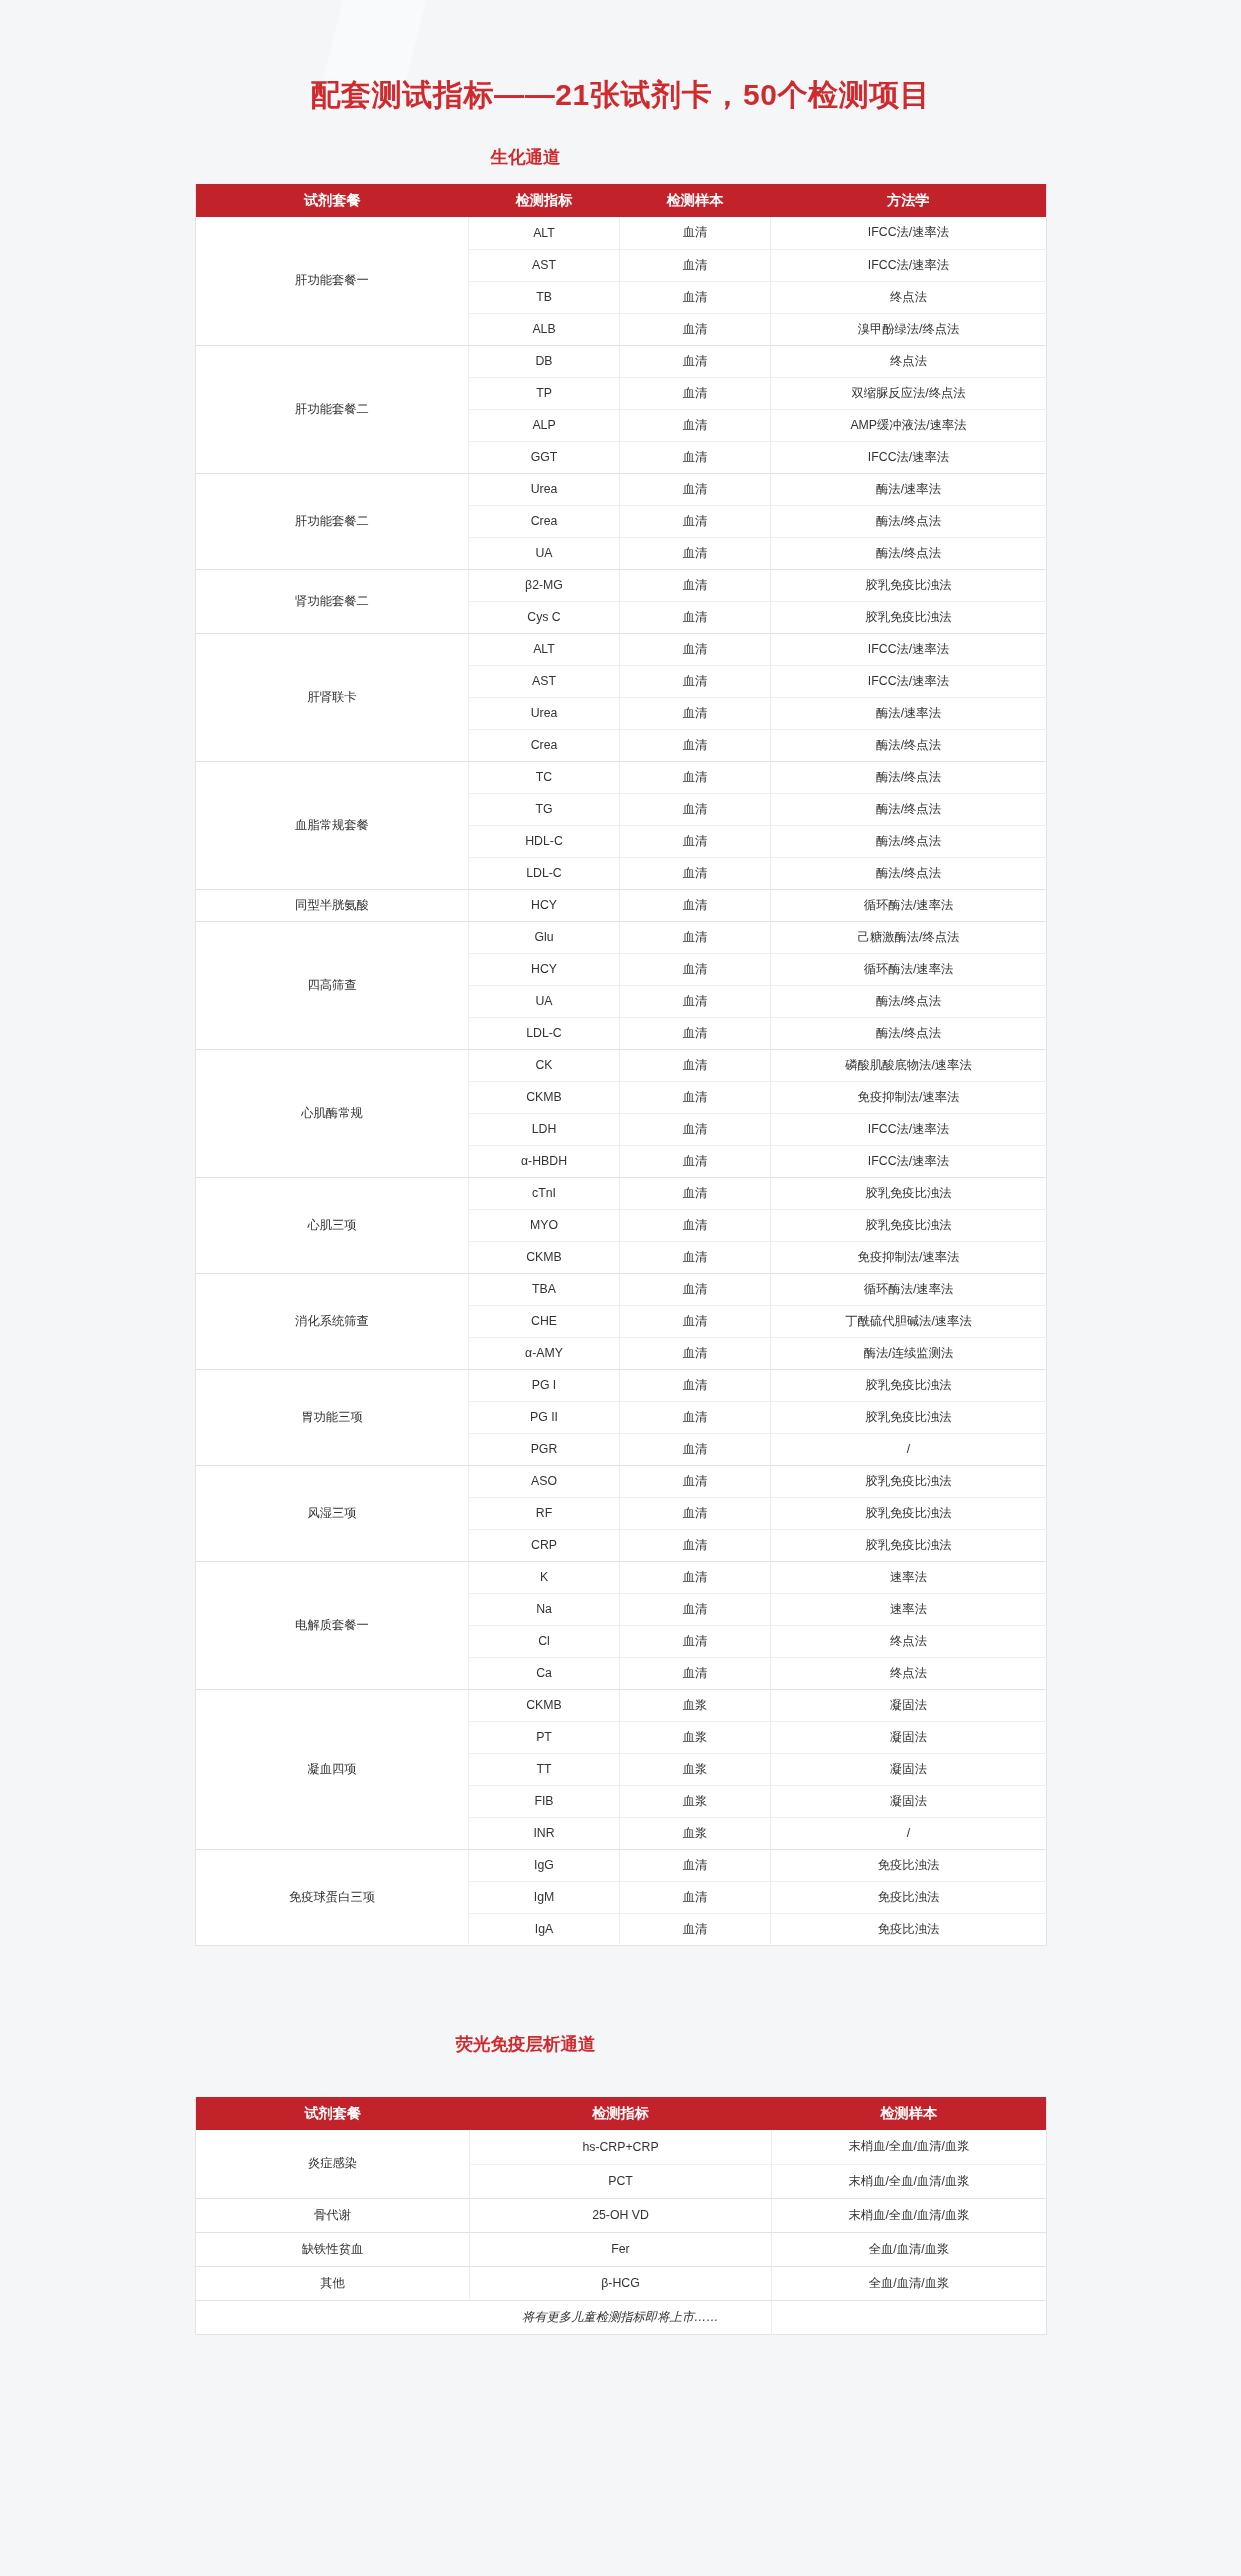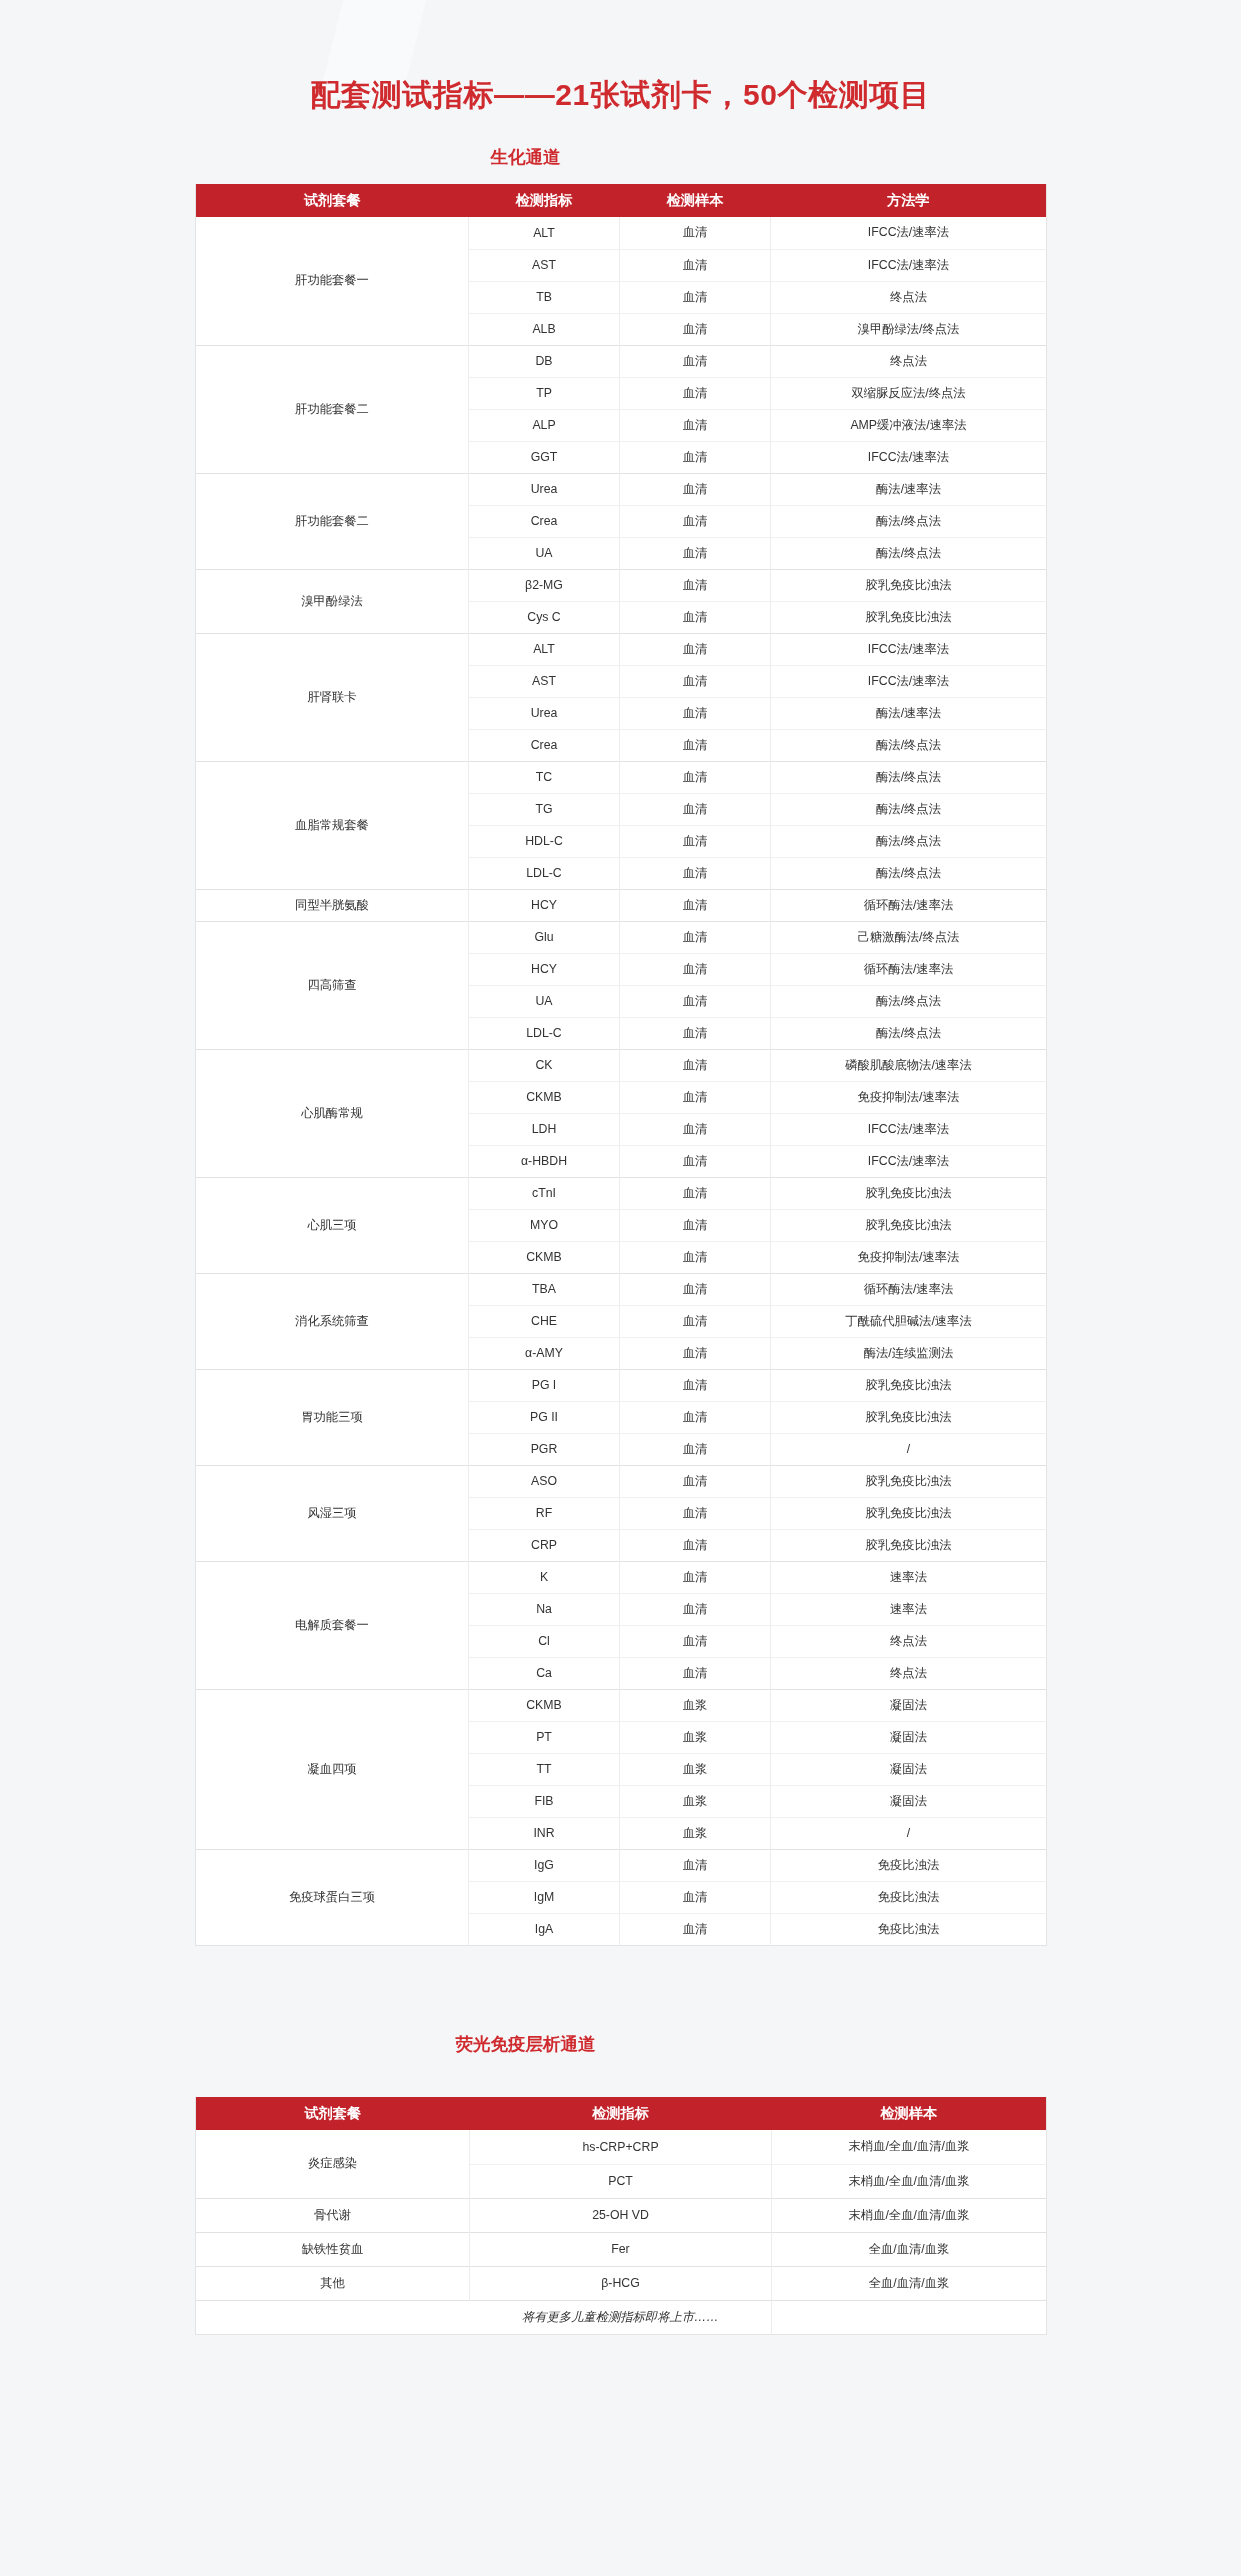--- a/index.html
+++ b/index.html
@@ -142,21 +142,21 @@
         <td>Crea</td>
         <td>血清</td>
         <td>酶法/终点法</td>
       </tr>
       <tr>
         <td>UA</td>
         <td>血清</td>
         <td>酶法/终点法</td>
       </tr>
       <tr class="group-start">
-        <td class="package-cell" rowspan="2">溴甲酚绿法</td>
+        <td class="package-cell" rowspan="2">肾功能套餐二</td>
         <td>β2-MG</td>
         <td>血清</td>
         <td>胶乳免疫比浊法</td>
       </tr>
       <tr>
         <td>Cys C</td>
         <td>血清</td>
         <td>胶乳免疫比浊法</td>
       </tr>
       <tr class="group-start">

